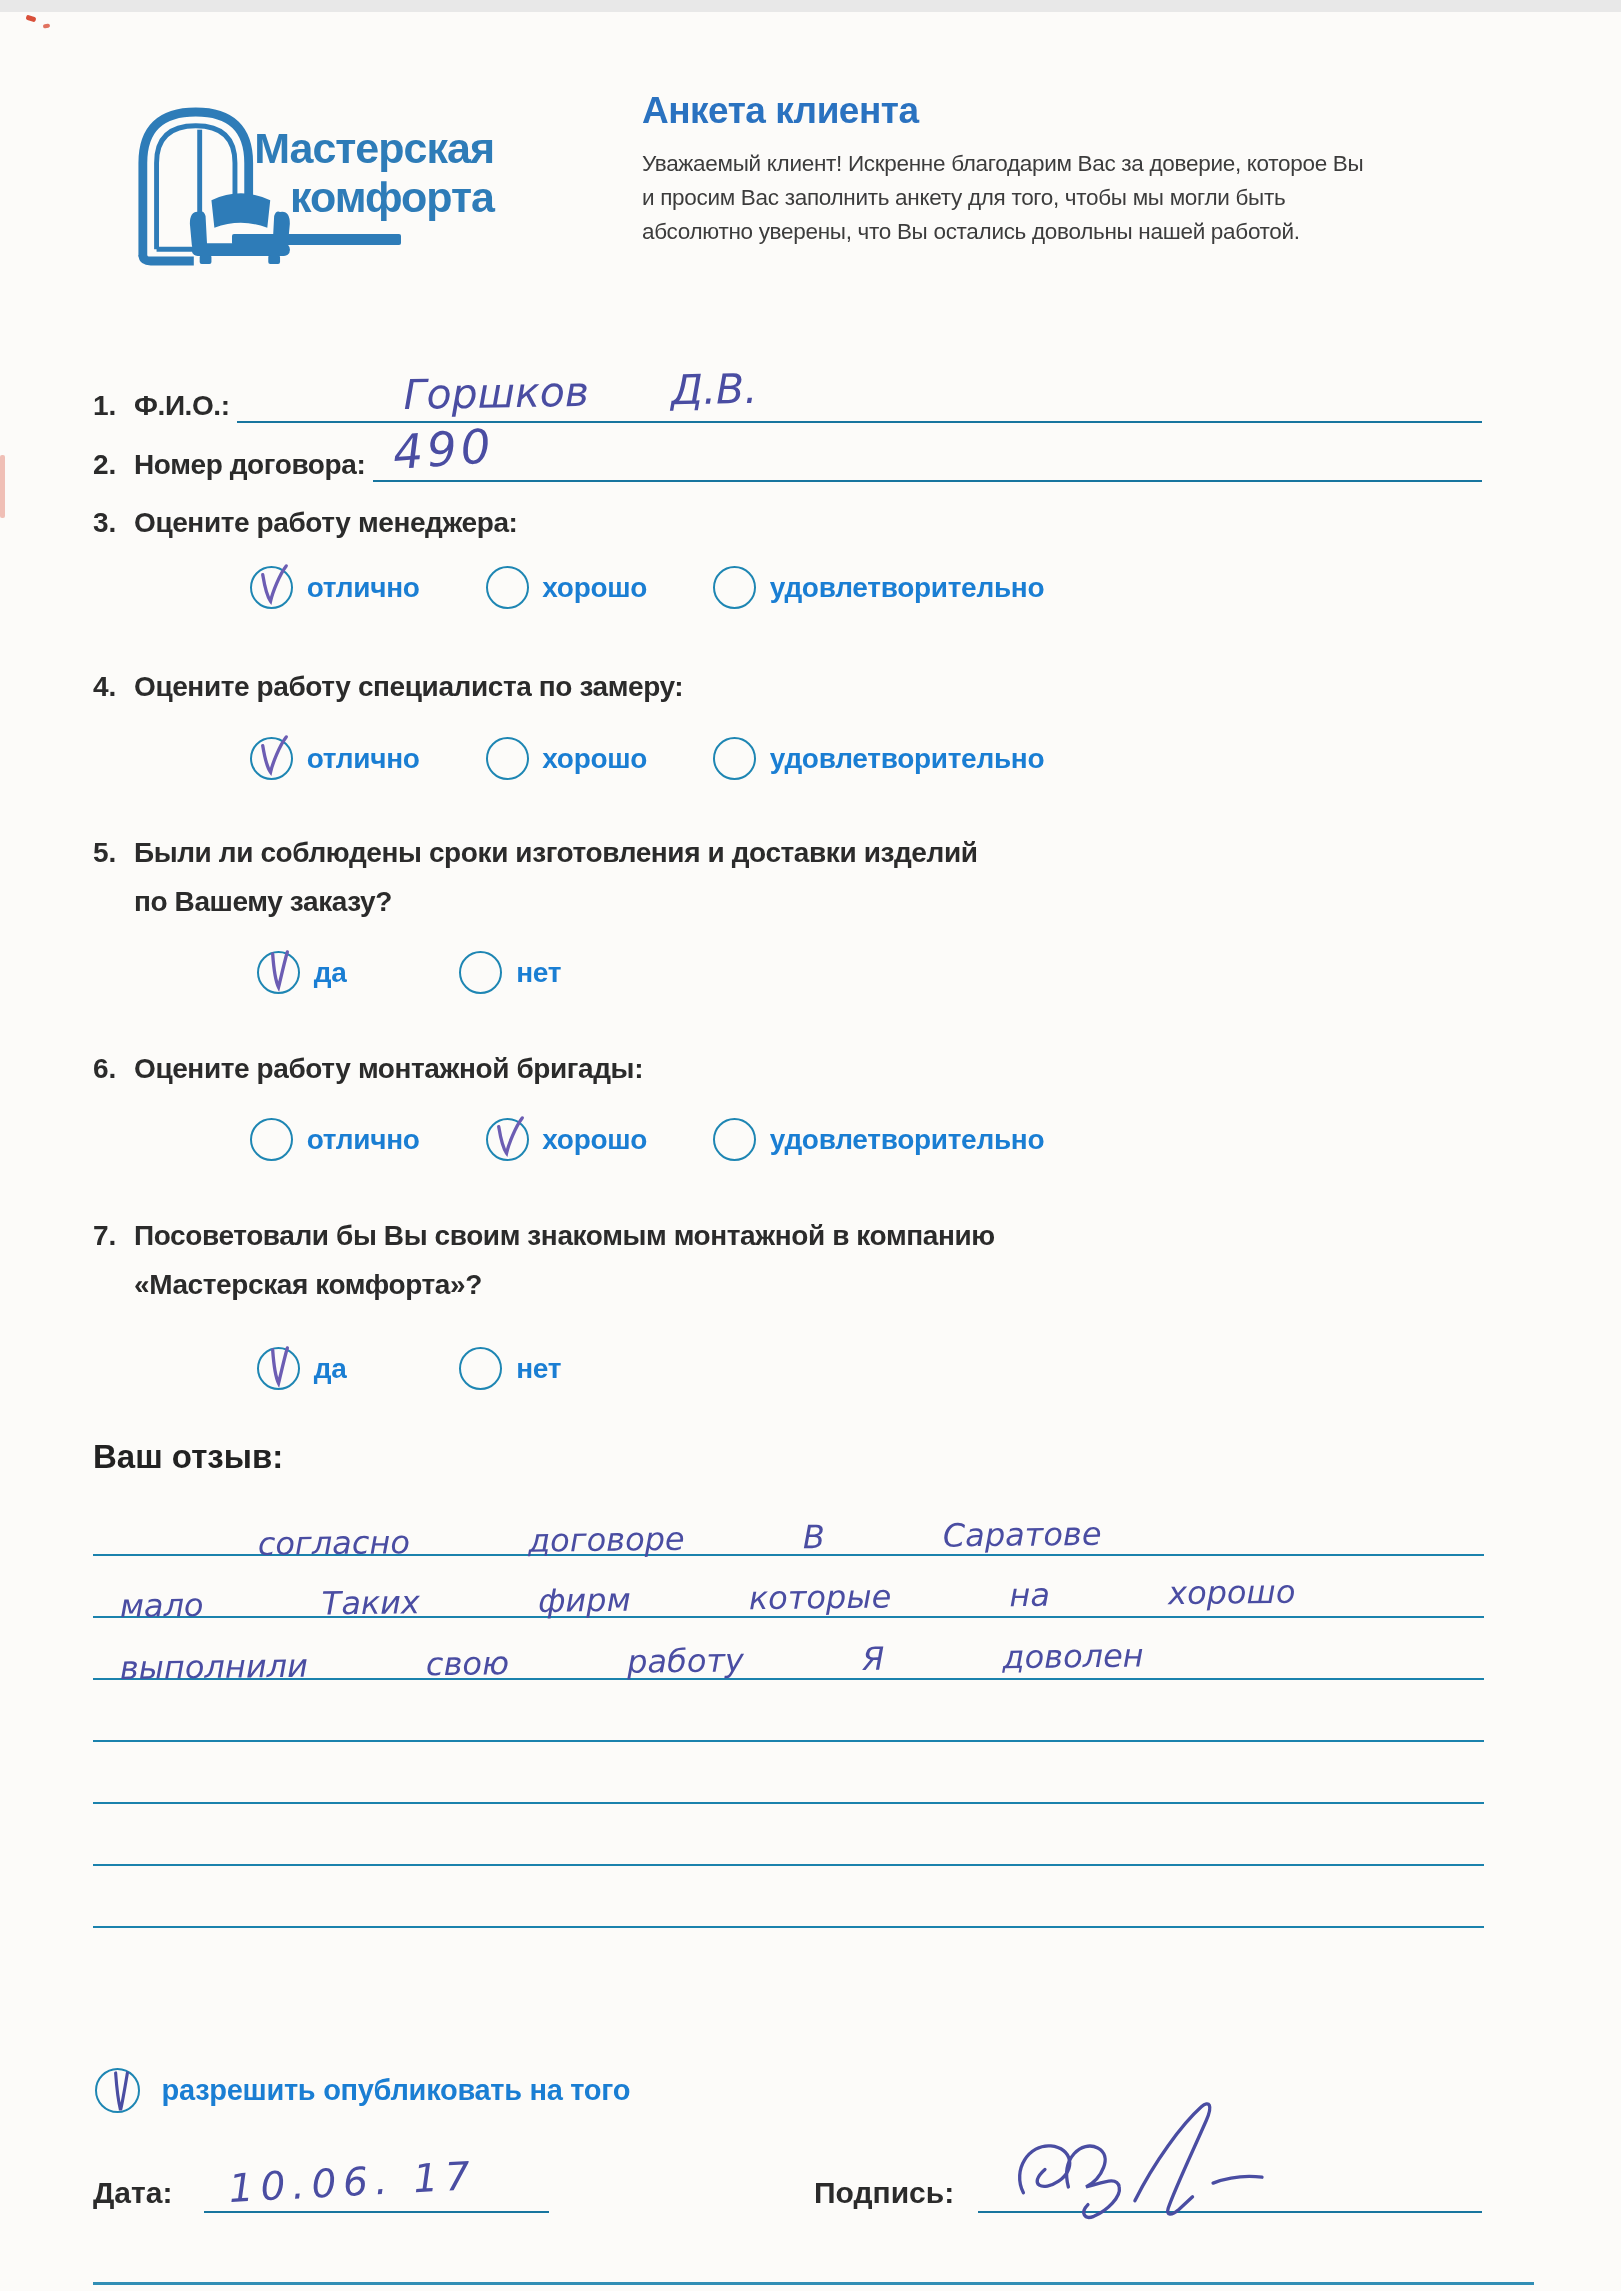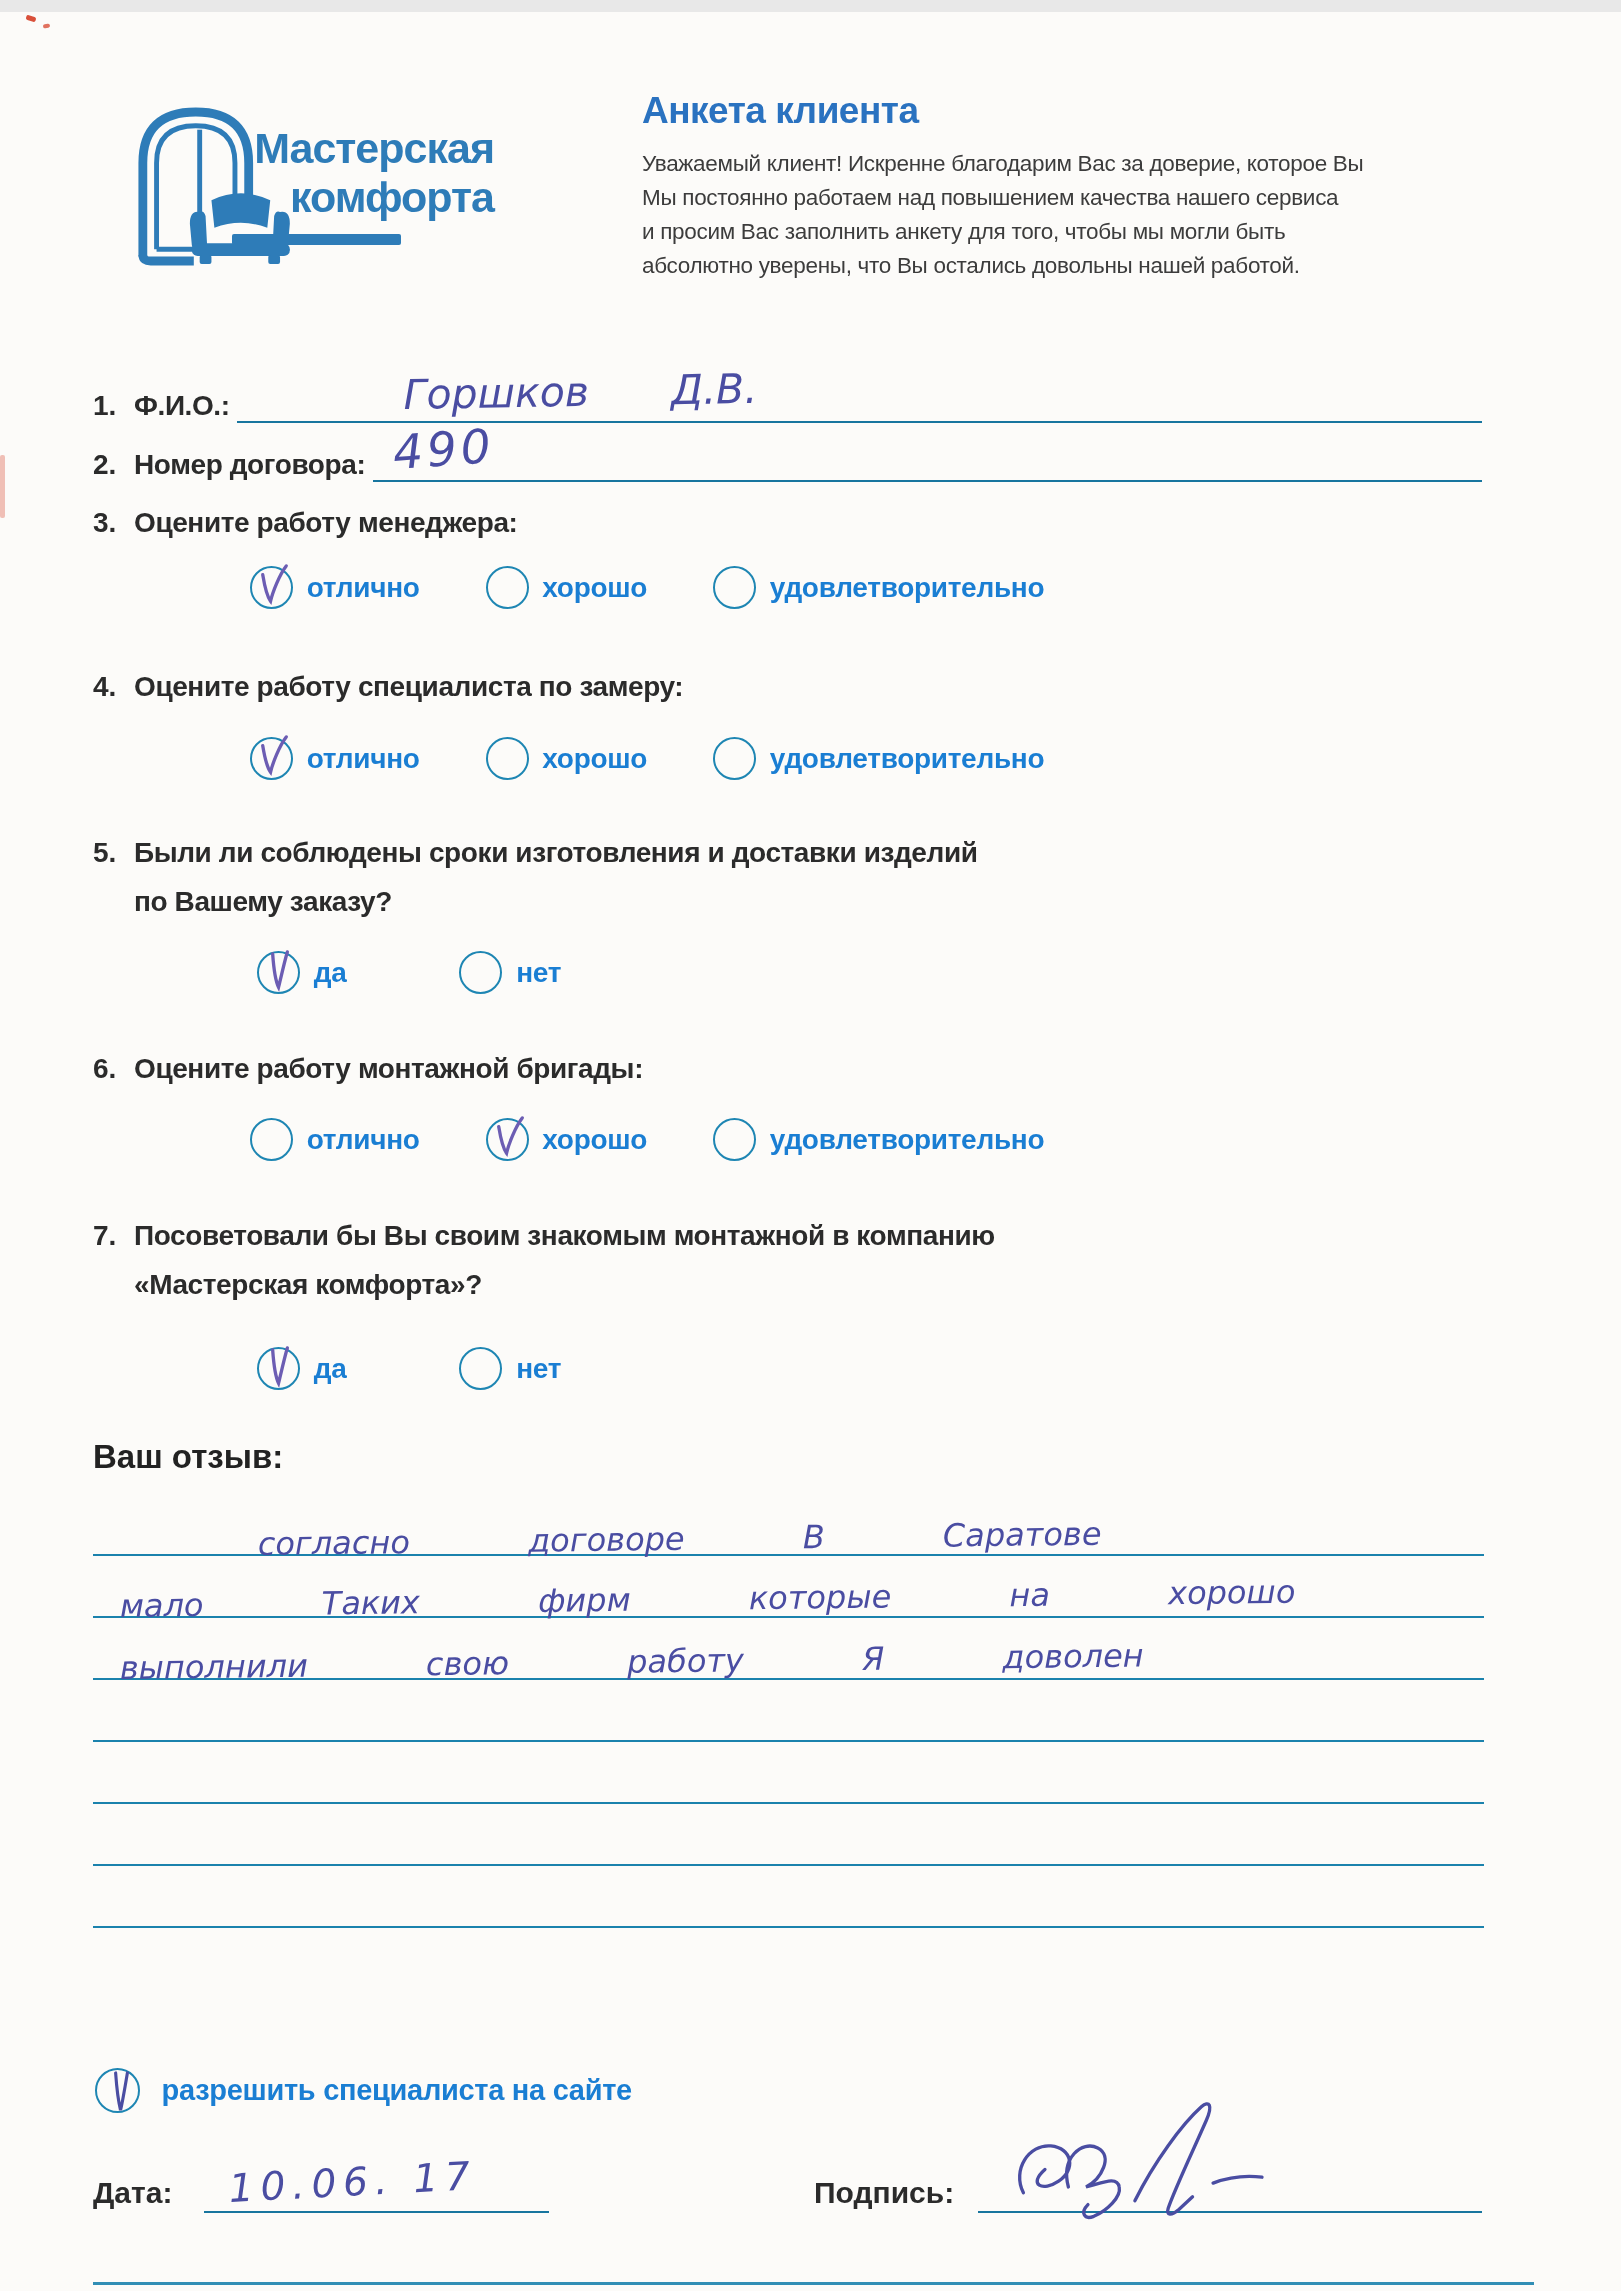--- a/index.html
+++ b/index.html
@@ -104,21 +104,20 @@
     <div class="logo-text">
       <div>Мастерская</div>
       <div>комфорта</div>
     </div>
     <div class="logo-floor"></div>
   </div>
 
   <div class="header">
     <h1 class="form-title">Анкета клиента</h1>
     <div class="intro-line">Уважаемый клиент! Искренне благодарим Вас за доверие, которое Вы</div>
-    <div class="intro-line">Мы постоянно работаем над повышением качества нашего сервиса</div>
     <div class="intro-line">и просим Вас заполнить анкету для того, чтобы мы могли быть</div>
     <div class="intro-line">абсолютно уверены, что Вы остались довольны нашей работой.</div>
   </div>
 
   <div class="frow" style="top:370px;">
     <span class="qnum">1.</span>
     <span class="qlabel">Ф.И.О.:</span>
     <span class="field-line">
       <span class="hw value-fio">Горшков  Д.В.</span>
     </span>
@@ -287,21 +286,21 @@
       <span class="hw rtext"></span>
       </div>
   </div>
 
   <div class="publish-row checked">
     <span class="pcircle">
       <svg class="tick" width="49" height="59" viewBox="0 0 50 60" style="left:0;top:-4.9px;">
         <path d="M19,8 C20,22 22,38 24,46 C26,38 29,20 31,8" fill="none" stroke="#4a4da2" stroke-width="3.2" stroke-linecap="round"></path>
       </svg>
     </span>
-    <span class="plabel">разрешить специалиста на сайте</span>
+    <span class="plabel">разрешить опубликовать на того</span>
   </div>
 
   <span class="flabel date-label">Дата:</span>
   <span class="fline date-line">
     <span class="hw date-value">10.06.  17</span>
   </span>
   <span class="flabel sig-label">Подпись:</span>
   <span class="fline sig-line">
     <svg class="signature-svg" width="323" height="132" viewBox="0 0 330 135">
       <g fill="none" stroke="#4a4da2" stroke-width="3.4" stroke-linecap="round">

